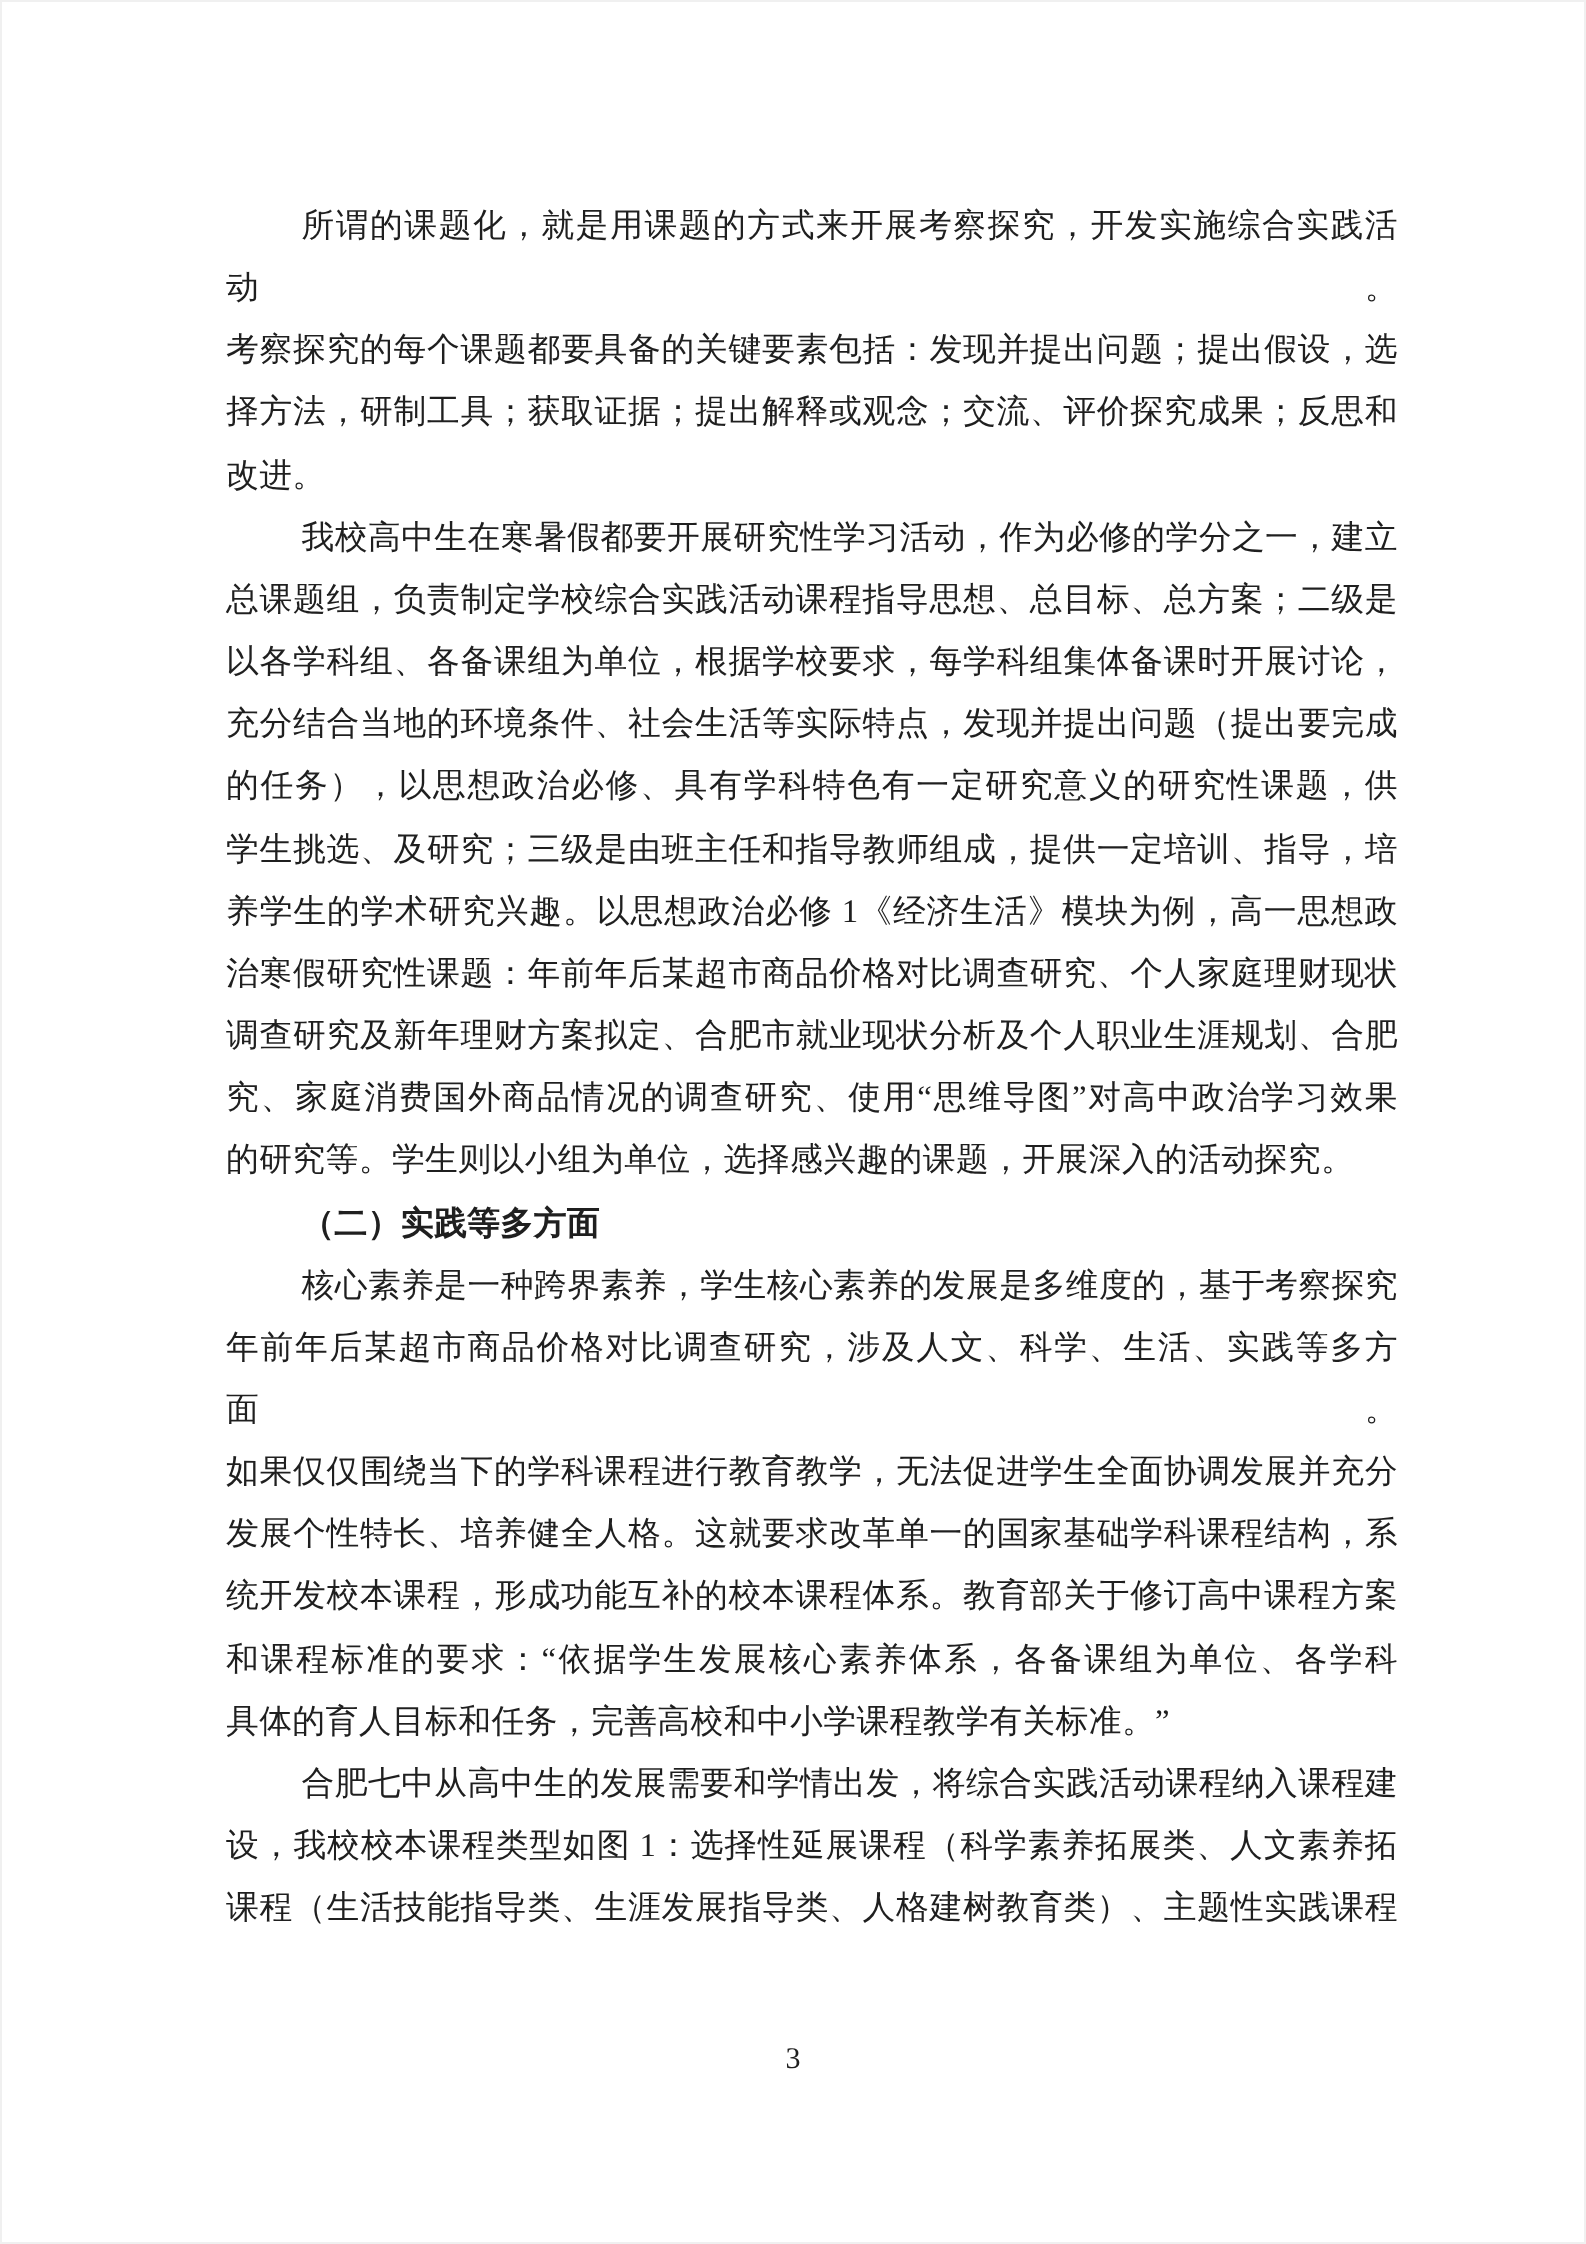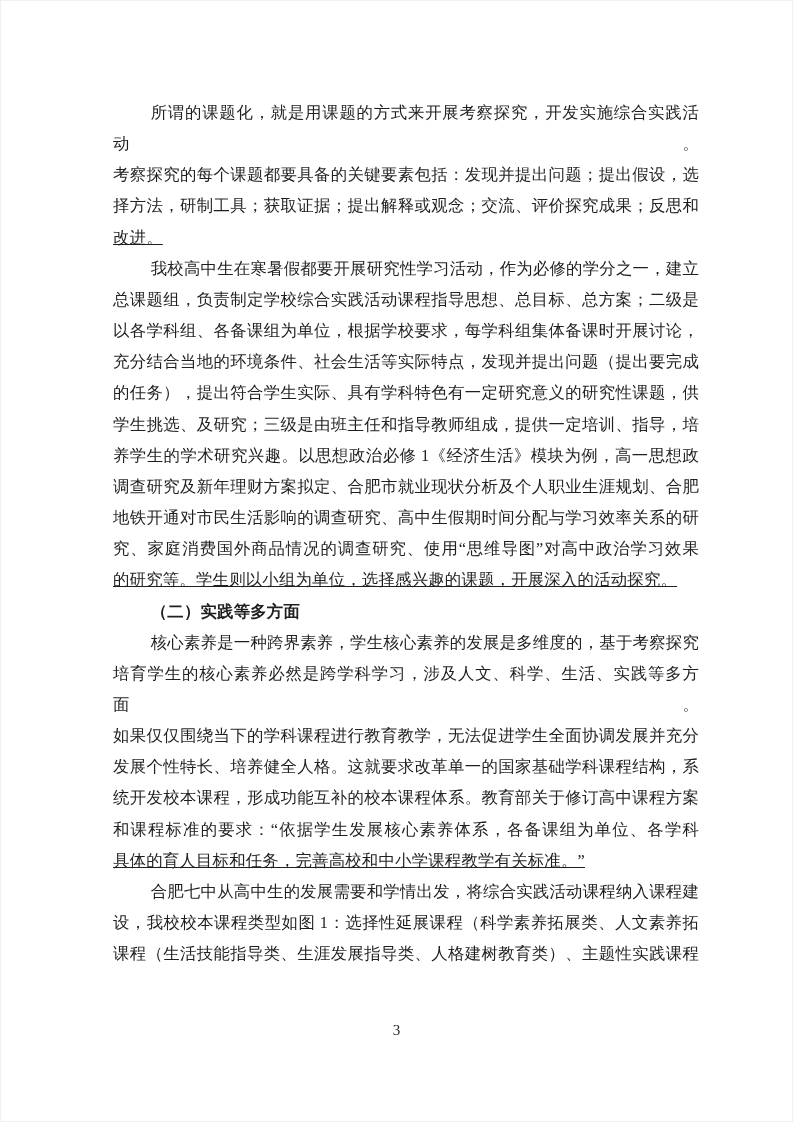--- a/index.html
+++ b/index.html
@@ -29,21 +29,20 @@
   .line {
     text-align: justify;
     text-align-last: justify;
     white-space: normal;
   }
   .line.first {
     text-indent: 2.3em;
   }
   .line.paragraph-end {
     text-align-last: left;
-    text-decoration: underline;
   }
   .heading-line {
     font-weight: bold;
     text-indent: 2.3em;
     text-align: left;
     text-align-last: left;
   }
   .footer {
     position: absolute;
     top: 1022px;
@@ -61,30 +60,30 @@
 <div class="page">
   <div class="body-text" id="doc-body">
       <div class="line first">所谓的课题化，就是用课题的方式来开展考察探究，开发实施综合实践活动。</div>
       <div class="line">考察探究的每个课题都要具备的关键要素包括：发现并提出问题；提出假设，选</div>
       <div class="line">择方法，研制工具；获取证据；提出解释或观念；交流、评价探究成果；反思和</div>
       <div class="line paragraph-end">改进。</div>
       <div class="line first">我校高中生在寒暑假都要开展研究性学习活动，作为必修的学分之一，建立</div>
       <div class="line">总课题组，负责制定学校综合实践活动课程指导思想、总目标、总方案；二级是</div>
       <div class="line">以各学科组、各备课组为单位，根据学校要求，每学科组集体备课时开展讨论，</div>
       <div class="line">充分结合当地的环境条件、社会生活等实际特点，发现并提出问题（提出要完成</div>
-      <div class="line">的任务），提出符合学生实际、具有学科特色有一定研究意义的研究性课题，供</div>
+      <div class="line">的任务），以思想政治必修、具有学科特色有一定研究意义的研究性课题，供</div>
       <div class="line">学生挑选、及研究；三级是由班主任和指导教师组成，提供一定培训、指导，培</div>
       <div class="line">养学生的学术研究兴趣。以思想政治必修 1《经济生活》模块为例，高一思想政</div>
+      <div class="line">治寒假研究性课题：年前年后某超市商品价格对比调查研究、个人家庭理财现状</div>
       <div class="line">调查研究及新年理财方案拟定、合肥市就业现状分析及个人职业生涯规划、合肥</div>
-      <div class="line">地铁开通对市民生活影响的调查研究、高中生假期时间分配与学习效率关系的研</div>
       <div class="line">究、家庭消费国外商品情况的调查研究、使用“思维导图”对高中政治学习效果</div>
       <div class="line paragraph-end">的研究等。学生则以小组为单位，选择感兴趣的课题，开展深入的活动探究。</div>
       <div class="heading-line">（二）实践等多方面</div>
       <div class="line first">核心素养是一种跨界素养，学生核心素养的发展是多维度的，基于考察探究</div>
-      <div class="line">培育学生的核心素养必然是跨学科学习，涉及人文、科学、生活、实践等多方面。</div>
+      <div class="line">年前年后某超市商品价格对比调查研究，涉及人文、科学、生活、实践等多方面。</div>
       <div class="line">如果仅仅围绕当下的学科课程进行教育教学，无法促进学生全面协调发展并充分</div>
       <div class="line">发展个性特长、培养健全人格。这就要求改革单一的国家基础学科课程结构，系</div>
       <div class="line">统开发校本课程，形成功能互补的校本课程体系。教育部关于修订高中课程方案</div>
       <div class="line">和课程标准的要求：“依据学生发展核心素养体系，各备课组为单位、各学科</div>
       <div class="line paragraph-end">具体的育人目标和任务，完善高校和中小学课程教学有关标准。”</div>
       <div class="line first">合肥七中从高中生的发展需要和学情出发，将综合实践活动课程纳入课程建</div>
       <div class="line">设，我校校本课程类型如图 1：选择性延展课程（科学素养拓展类、人文素养拓</div>
       <div class="line">课程（生活技能指导类、生涯发展指导类、人格建树教育类）、主题性实践课程</div>
     </div>
   <div class="footer">3</div>

